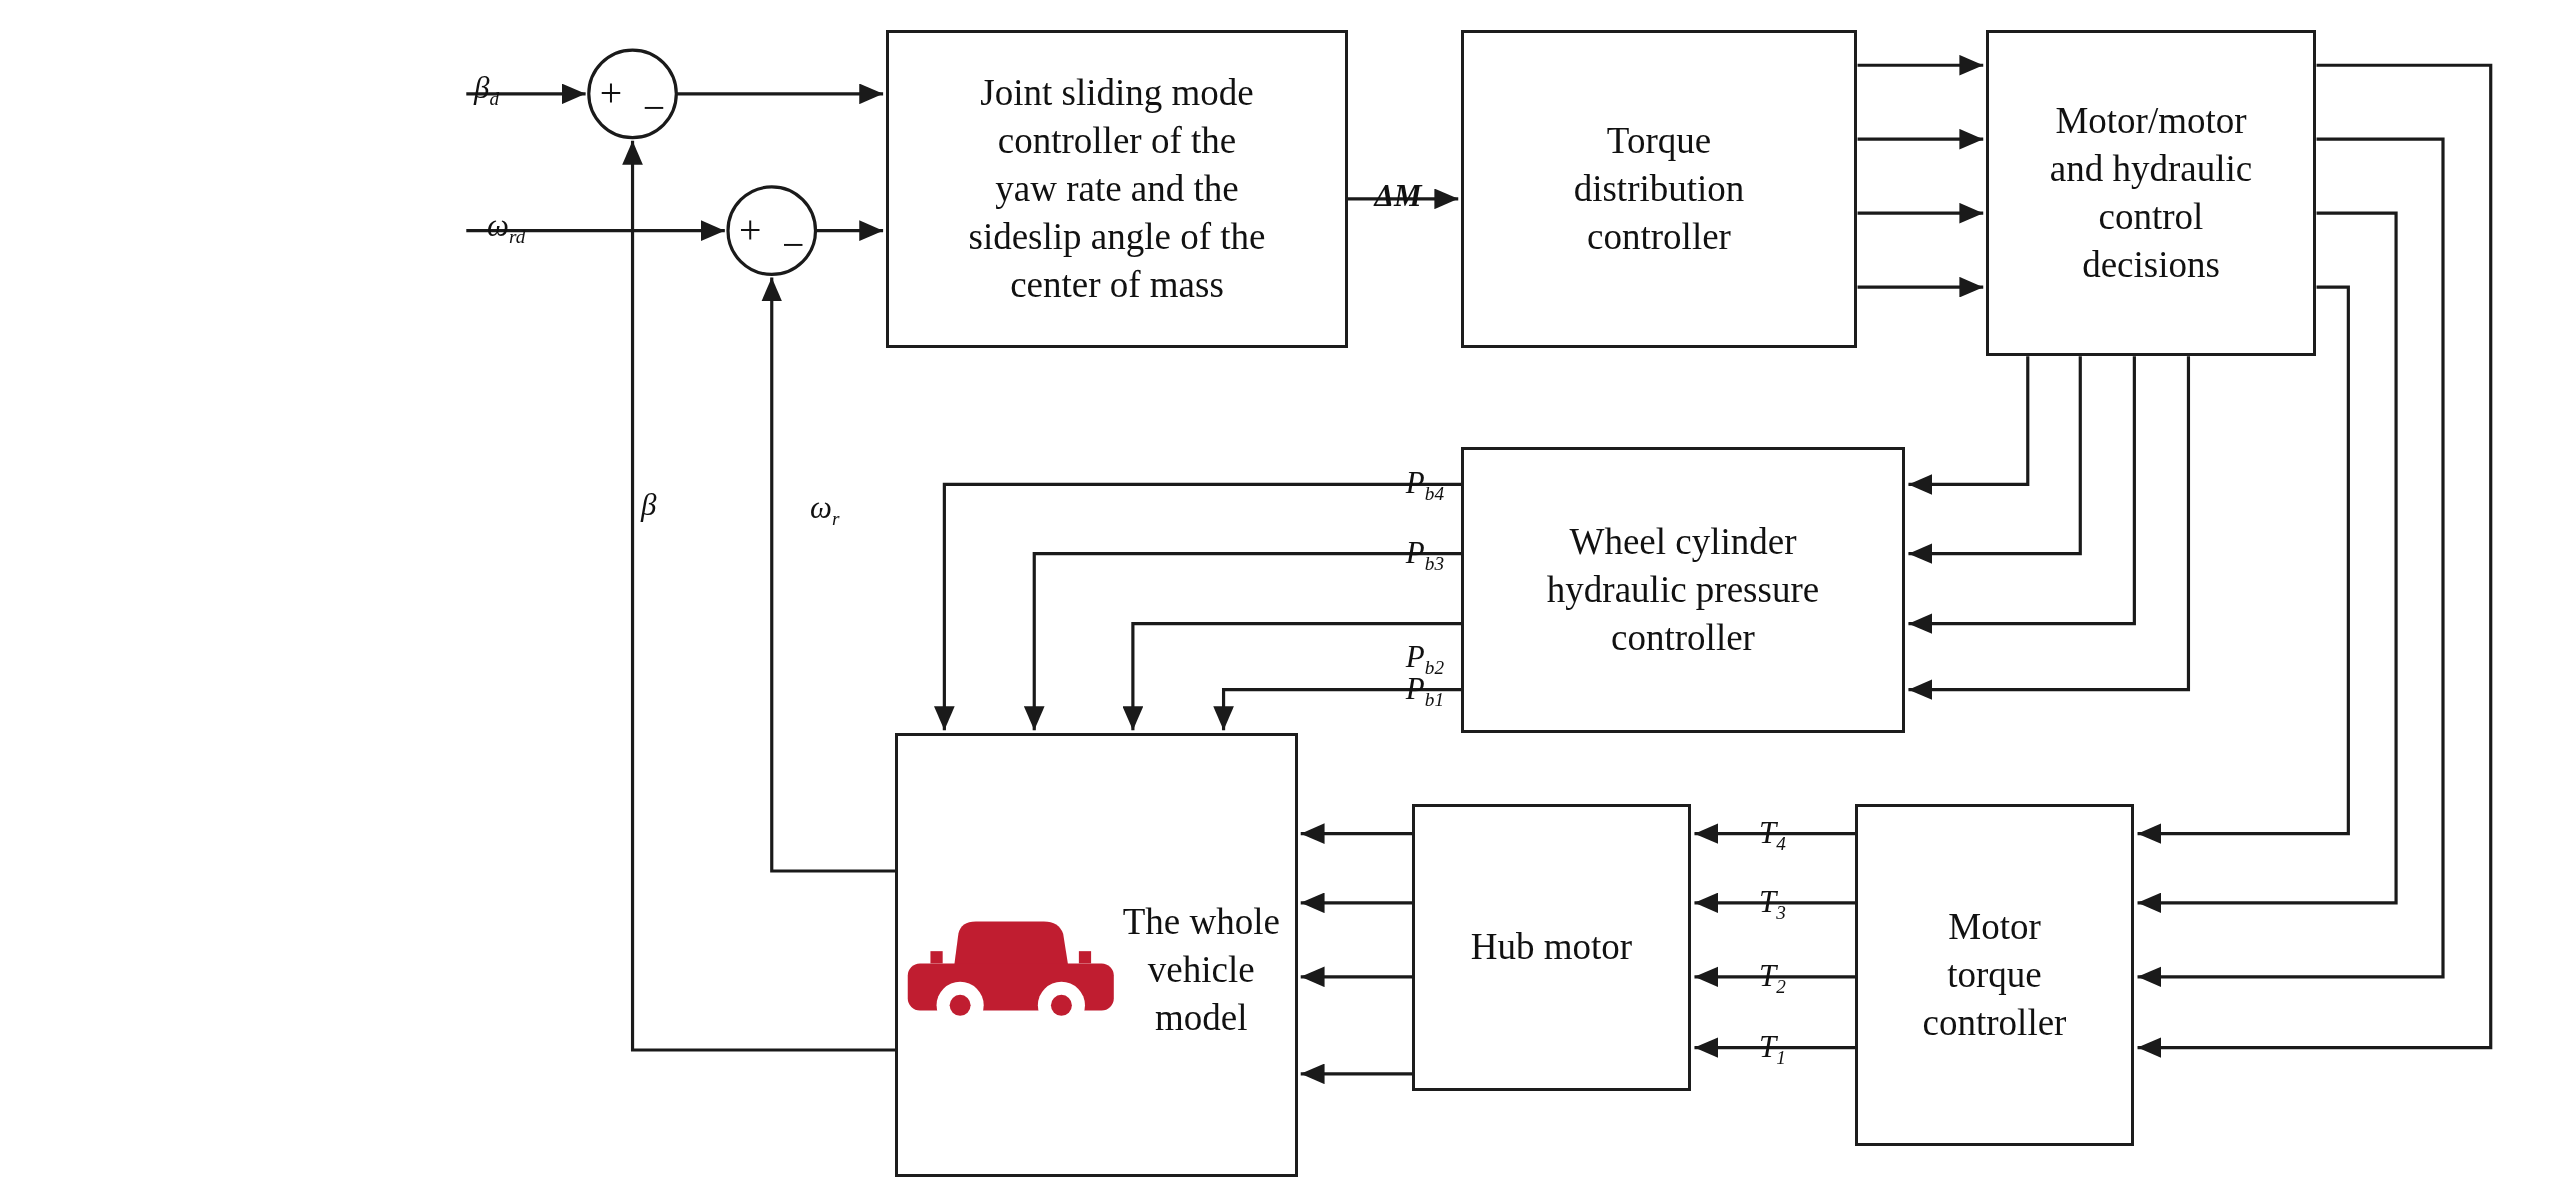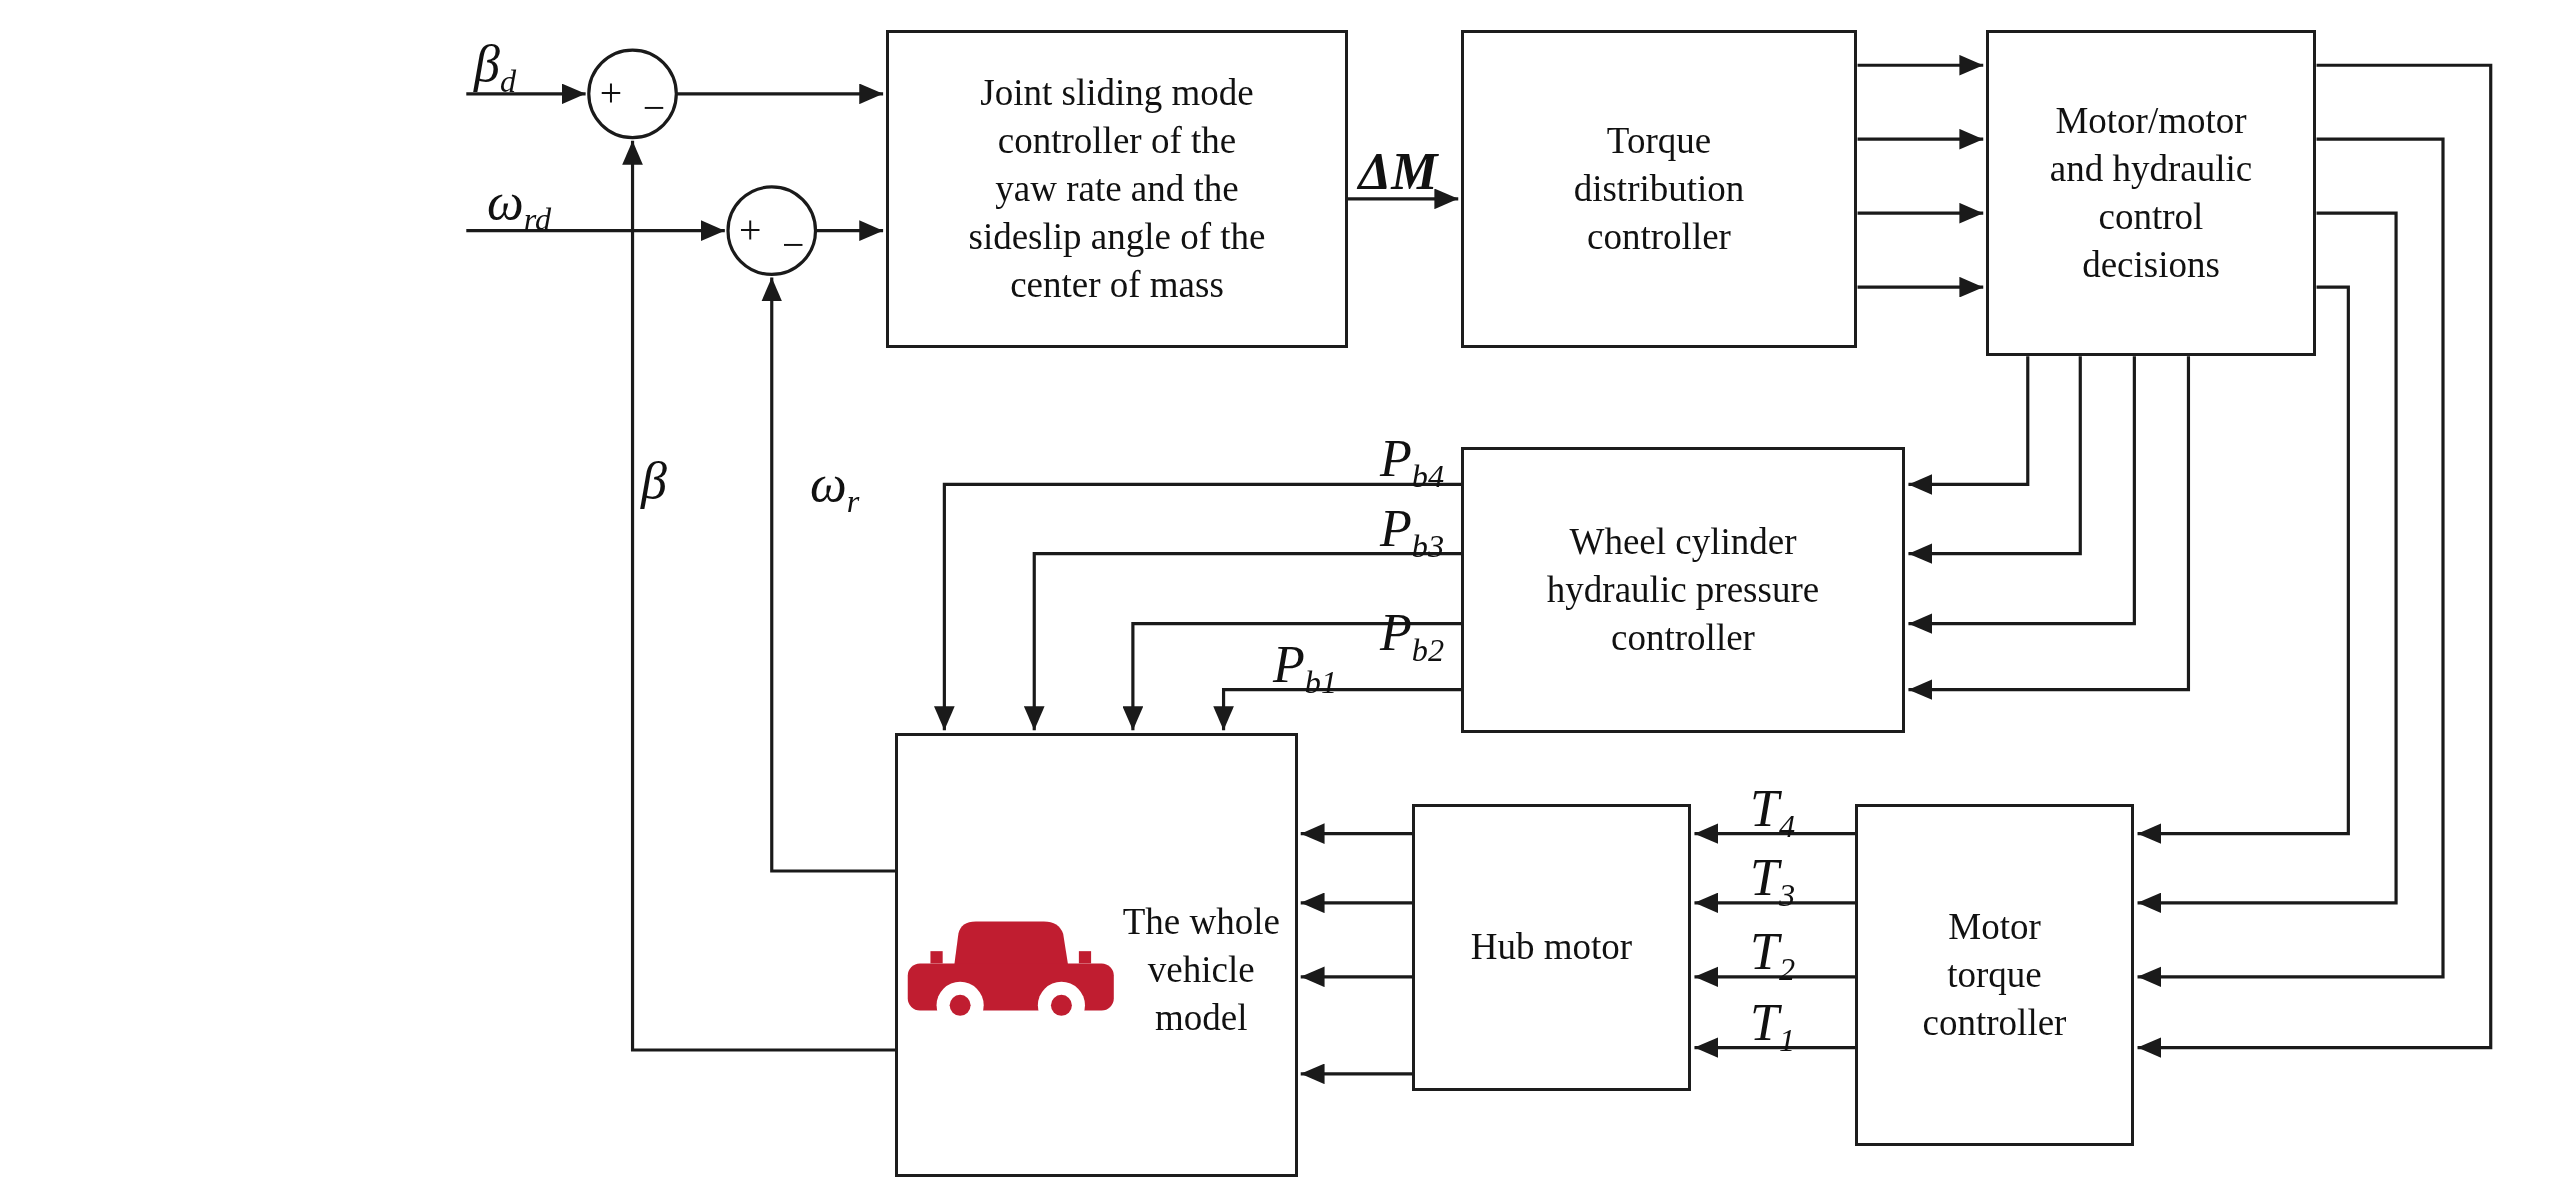--- a/index.html
+++ b/index.html
@@ -29,24 +29,25 @@
   .box .box-label{white-space:pre-line;}
   .box-veh{
     flex-direction:row;
     justify-content:space-between;
     padding:44px 8px 14.3px 8px;
   }
   .car{width:334px;height:181px;}
   .sig{
     position:absolute;
     z-index:3;
-    font-size:52px;
+    font-size:31px;
     font-style:italic;
     line-height:1.1;
     white-space:nowrap;
+    margin-top:36px;
   }
   .sig sub{font-size:0.62em;font-style:italic;}
   .sig.bold{font-weight:700;}
   .jtext{font-family:"Liberation Serif", serif;}
 </style>
 </head>
 <body>
 
 <div class="canvas">
 
@@ -185,21 +186,21 @@
 
   <div class="sig" style="left:1273px;top:430px;width:171px;text-align:right;">
     <i>P</i><sub>b4</sub>
   </div>
   <div class="sig" style="left:1273px;top:500px;width:171px;text-align:right;">
     <i>P</i><sub>b3</sub>
   </div>
   <div class="sig" style="left:1273px;top:604px;width:171px;text-align:right;">
     <i>P</i><sub>b2</sub>
   </div>
-  <div class="sig" style="left:1273px;top:636px;width:171px;">
+  <div class="sig" style="left:1273px;top:636px;width:171px;text-align:right;">
     <i>P</i><sub>b1</sub>
   </div>
 
   <div class="sig" style="left:1693px;top:780px;width:159px;text-align:center;">
     <i>T</i><sub>4</sub>
   </div>
   <div class="sig" style="left:1693px;top:849px;width:159px;text-align:center;">
     <i>T</i><sub>3</sub>
   </div>
   <div class="sig" style="left:1693px;top:923px;width:159px;text-align:center;">

